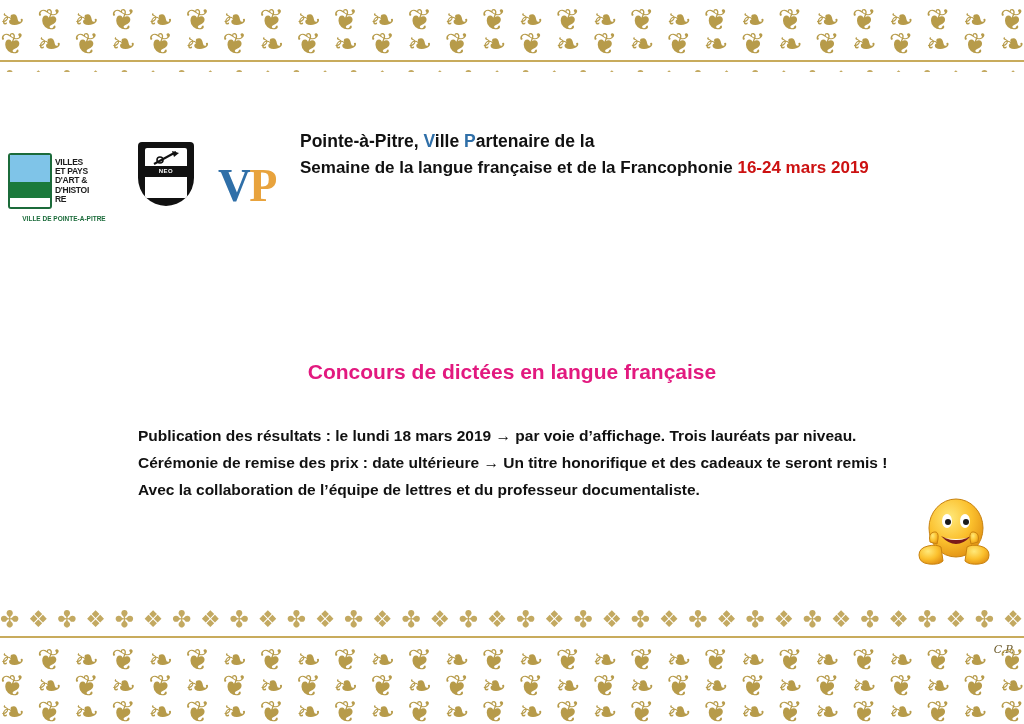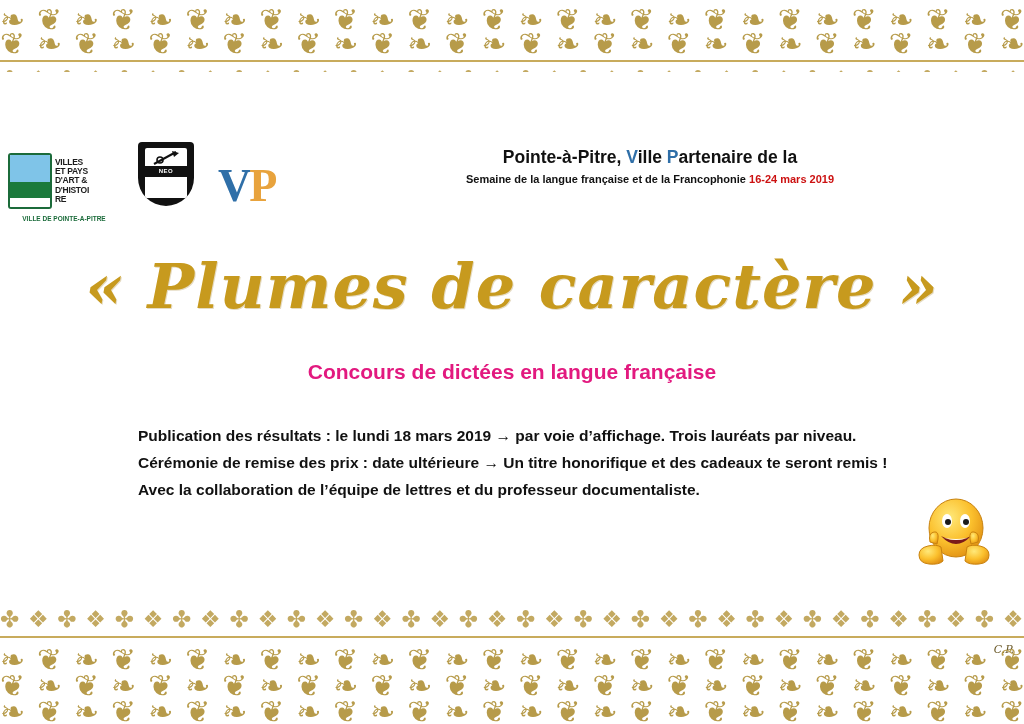--- a/index.html
+++ b/index.html
@@ -180,29 +180,29 @@
     font-weight: bold;
     letter-spacing: -2px;
     font-family: "Liberation Serif", serif;
   }
   .logo-vp .v { color: #2f6fa8; }
   .logo-vp .p { color: #e8a33d; }
 
   
   .header-lines {
     position: absolute;
-    top: 144px;
+    top: 128px;
     left: 300px;
     width: 700px;
-    text-align: center;
+    text-align: left;
     font-weight: bold;
     line-height: 1.55;
   }
   .header-lines .l1 { font-size: 17.5px; color: #111111; }
-  .header-lines .l2 { font-size: 11px; color: #111111; }
+  .header-lines .l2 { font-size: 17px; color: #111111; }
   .header-lines .l3 { font-size: 17.5px; }
   .c-blue { color: #2f6fa8; }
   .c-pink { color: #e2197f; }
   .c-red  { color: #cc1111; }
   .c-green { color: #1e8a3c; }
   .c-black { color: #111111; }
   .c-orange { color: #e8a33d; }
   .c-purple { color: #7d3fa0; }
 
   
@@ -410,21 +410,20 @@
 
   <div class="header-lines">
     <div class="l1">
       <span class="c-black">Pointe-à-Pitre, </span><span class="c-blue">V</span><span class="c-black">ille  </span><span class="c-blue">P</span><span class="c-black">artenaire de la</span>
     </div>
     <div class="l2">
       <span class="c-black">Semaine de la langue française et de la Francophonie </span><span class="c-red">16-24 mars 2019</span>
     </div>
   </div>
 
-  <div class="title">«  Plumes de caractère  »</div>
 
   <div class="subtitle">Concours de dictées en langue française</div>
 
   <div class="body-block">
     <div class="row">Publication des résultats : le lundi 18 mars 2019 →  par voie d’affichage. Trois lauréats par niveau.</div>
     <div class="row">Cérémonie de remise des prix : date ultérieure → Un titre honorifique et des cadeaux te seront remis !</div>
     <div class="row">Avec la collaboration de l’équipe de lettres et du professeur documentaliste.</div>
   </div>
 
   <svg class="smiley" viewBox="0 0 92 78">

